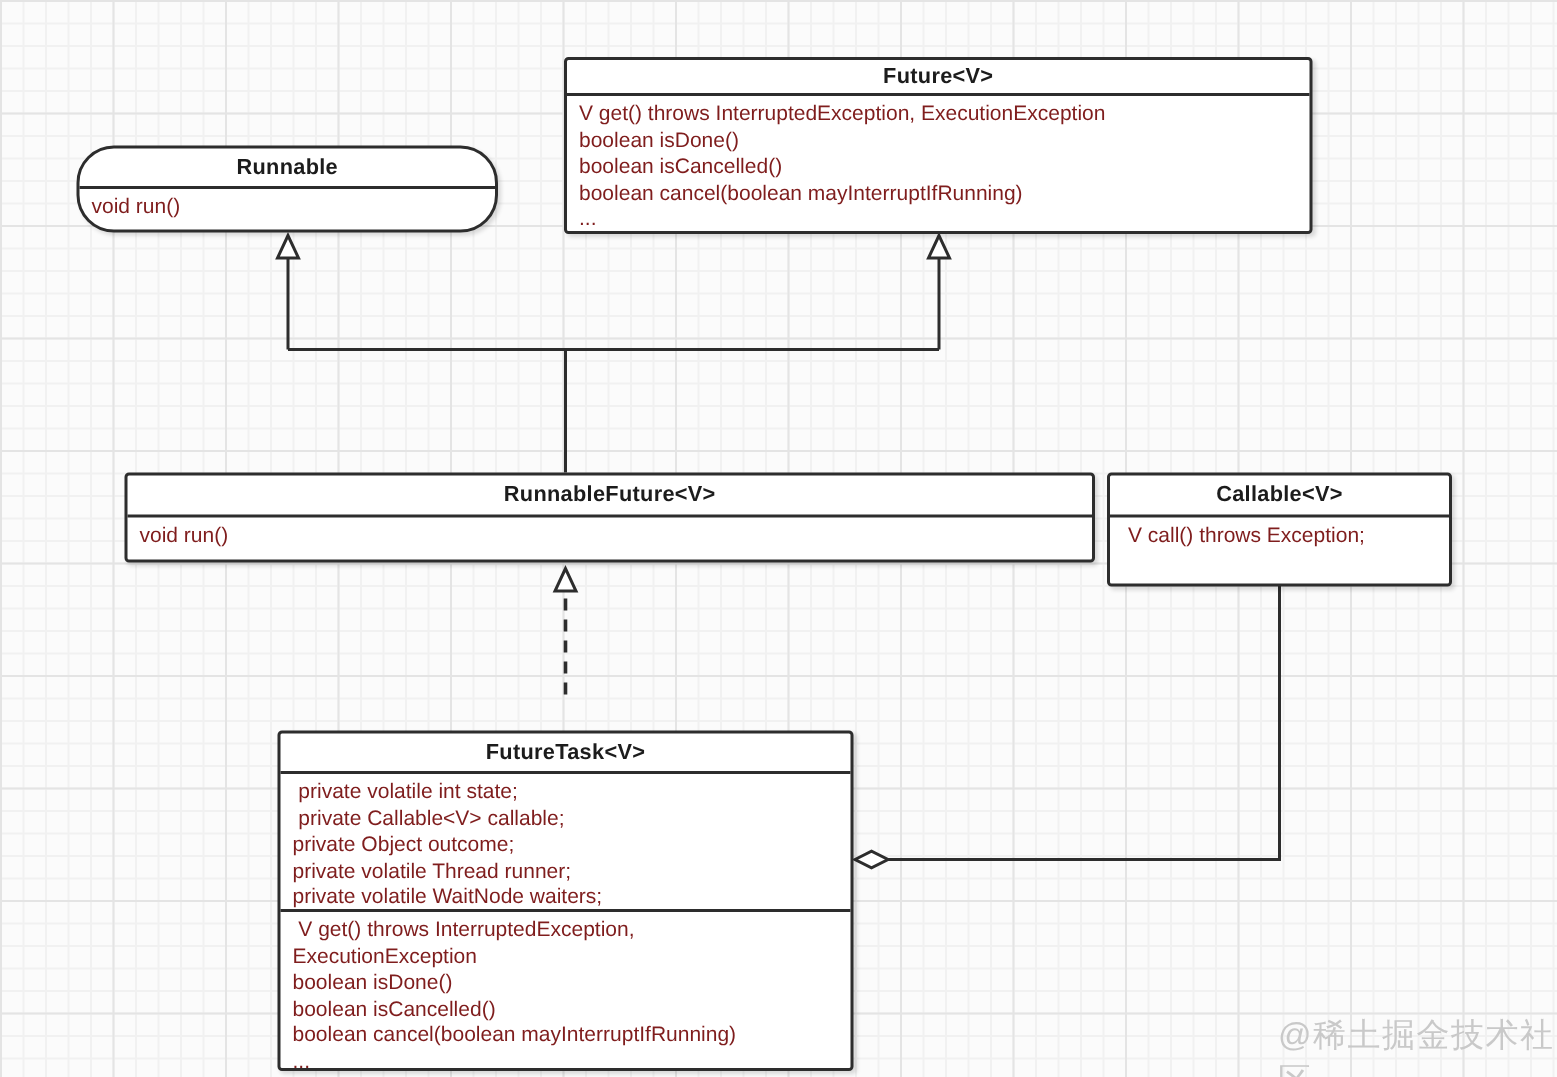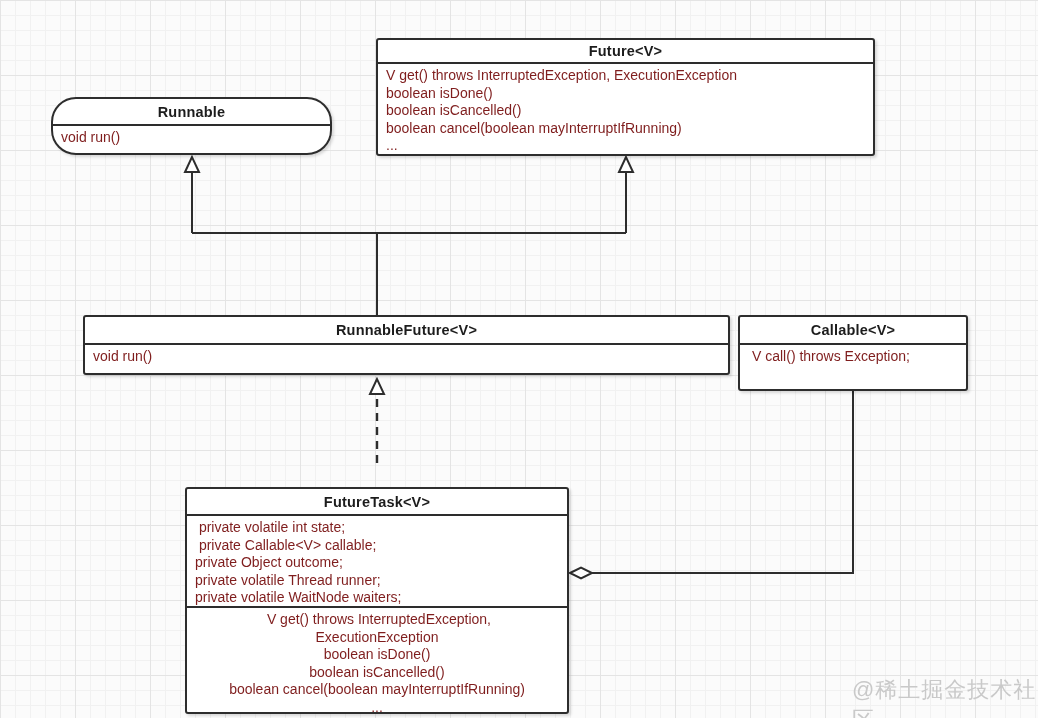--- a/index.html
+++ b/index.html
@@ -34,21 +34,21 @@
     color:#1c1c1c;
     border-bottom:2px solid #2d2d2d;
     letter-spacing:0.2px;
   }
   .uml-section{
     padding:3px 8px 2px 8px;
     font-size:14px;
     color:#7f1d1d;
     box-sizing:border-box;
   }
-  .uml-section.divided{border-top:2px solid #2d2d2d;text-align:center;}
+  .uml-section.divided{border-top:2px solid #2d2d2d;}
   .member{white-space:pre;line-height:17.6px;}
 
   
   .box-runnable{left:51px;top:97px;width:281px;height:58px;border-radius:25px;}
   .box-runnable .uml-title{height:25px;}
   .box-future{left:376px;top:38px;width:499px;height:118px;}
   .box-future .uml-title{height:22px;}
   .box-runnable-future{left:83px;top:315px;width:647px;height:60px;}
   .box-runnable-future .uml-title{height:26px;}
   .box-callable{left:738px;top:315px;width:230px;height:76px;}

